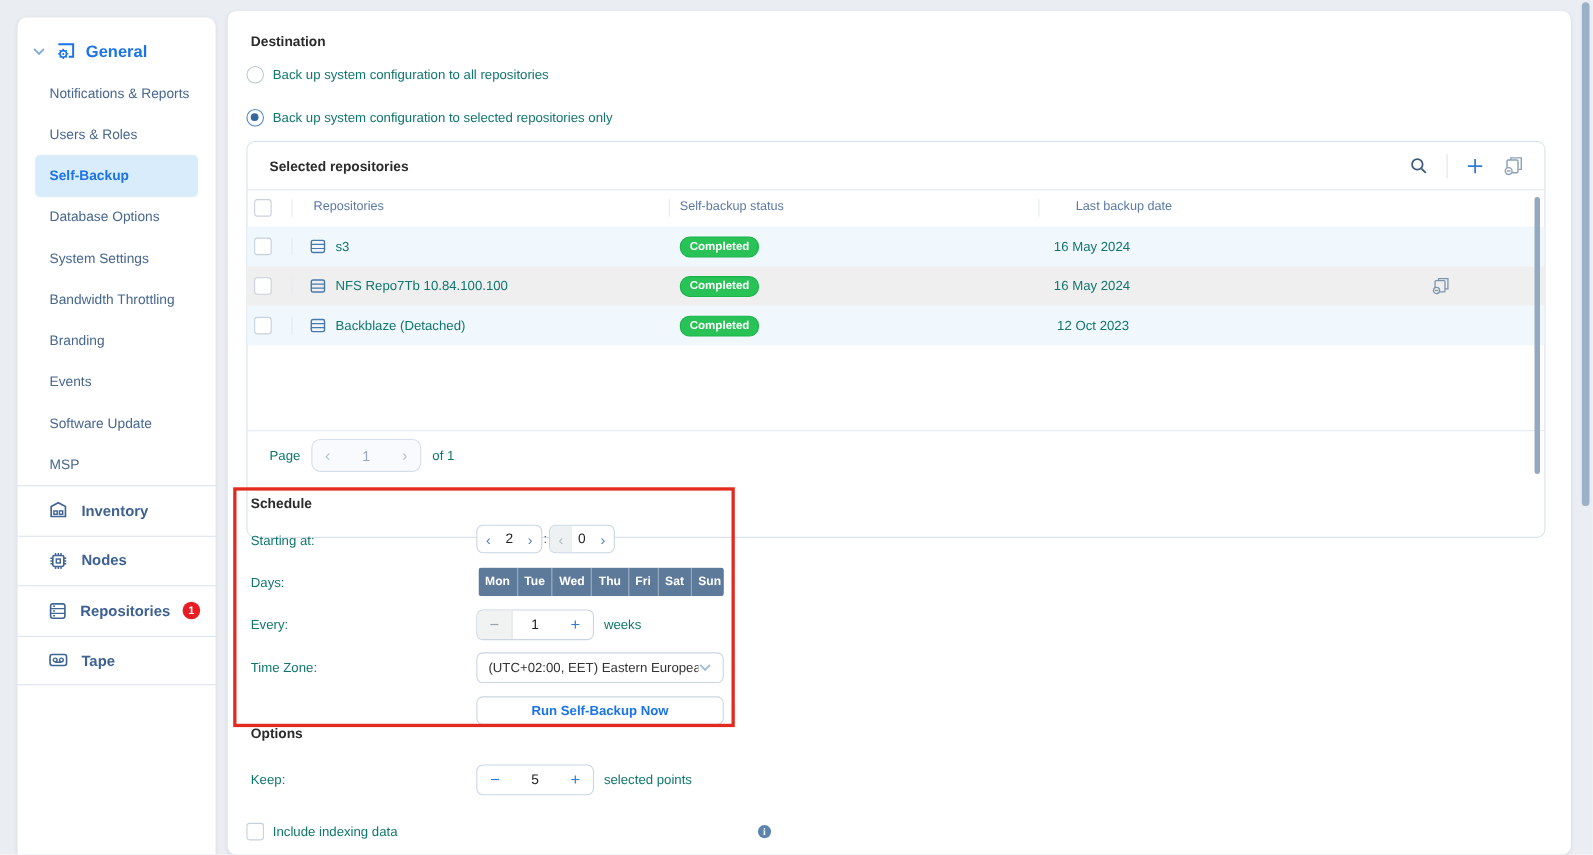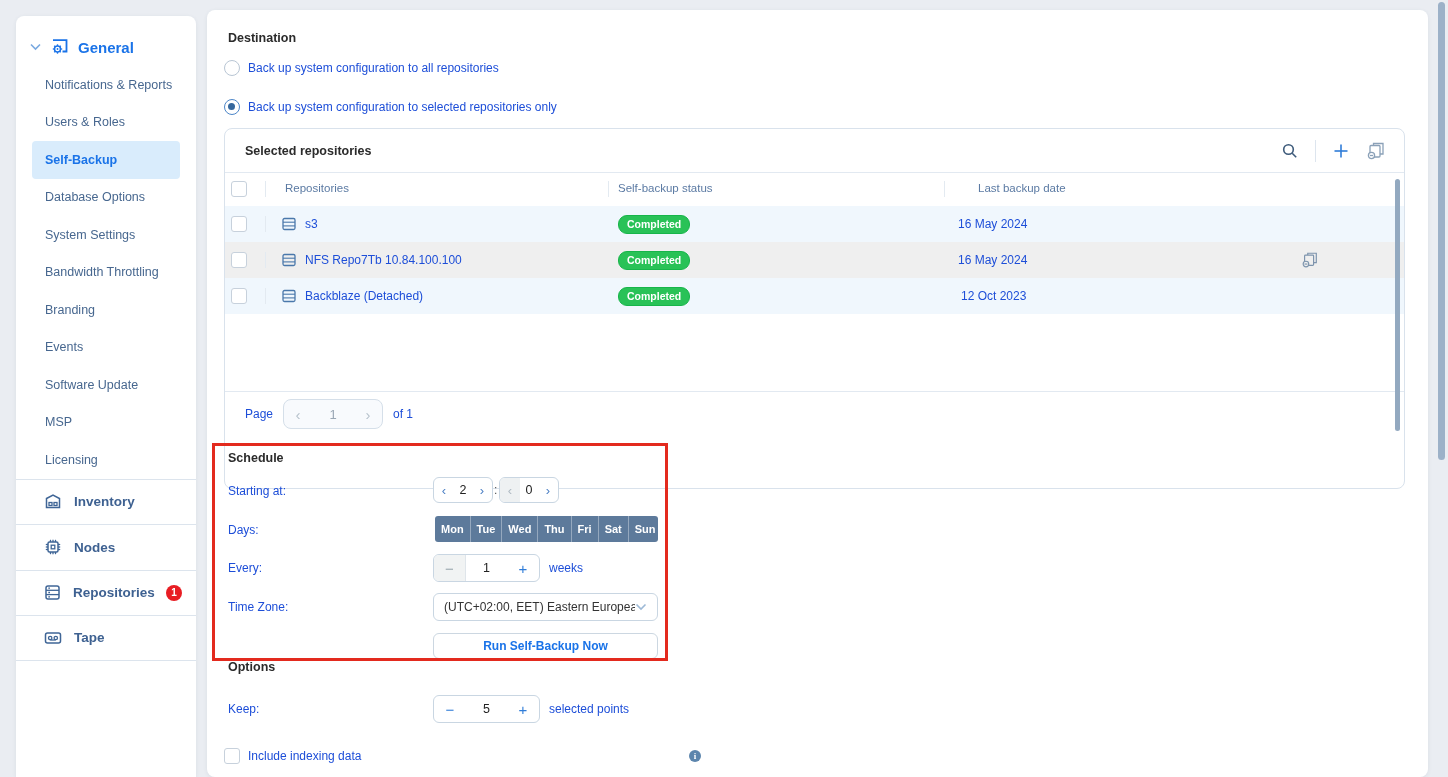--- a/index.html
+++ b/index.html
@@ -30,21 +30,21 @@
   .badge-red { margin-left:auto; margin-right:14px; width:16px; height:16px; border-radius:50%;
                background:#e81d23; color:#fff; font-size:10px; font-weight:bold;
                display:flex; align-items:center; justify-content:center; }
   
   .main-card {
     position:absolute; left:207px; top:10px; width:1221px; height:767px;
     background:#fff; border-radius:8px; box-shadow:0 1px 4px rgba(40,60,90,.08);
   }
   .abs { position:absolute; }
   .h-label { font-weight:bold; font-size:12.5px; color:#2b2b2b; }
-  .lbl { font-size:12px; color:#1d4ed8; }
+  .lbl { font-size:12px; color:#0f766e; }
   
   .radio { width:16px; height:16px; border-radius:50%; border:1px solid #b9c6d4; background:#fff; }
   .radio.on { border:1.5px solid #4d86c8; position:relative; }
   .radio.on::after { content:""; position:absolute; left:3px; top:3px; width:7px; height:7px;
                      border-radius:50%; background:#35679d; }
   
   .panel { position:absolute; left:17px; top:118px; width:1181px; height:361px;
            border:1px solid #d9e2ec; border-radius:8px; background:#fff; }
   .panel-header { position:absolute; left:0; top:0; right:0; height:44px;
                   border-bottom:1px solid #e2e9f1; display:flex; align-items:center; }
@@ -136,21 +136,20 @@
     <div class="gitem">Notifications &amp; Reports</div>
     <div class="gitem">Users &amp; Roles</div>
     <div class="gitem selected">Self-Backup</div>
     <div class="gitem">Database Options</div>
     <div class="gitem">System Settings</div>
     <div class="gitem">Bandwidth Throttling</div>
     <div class="gitem">Branding</div>
     <div class="gitem">Events</div>
     <div class="gitem">Software Update</div>
     <div class="gitem">MSP</div>
-    <div class="gitem">Licensing</div>
   </div>
 
   <div class="section">
     <svg width="20" height="20" viewBox="0 0 20 20">
       <path d="M3.5 6.5 L10 3 L16.5 6.5 V15.5 H3.5 Z" fill="none" stroke="#3f6596" stroke-width="1.5"></path>
       <rect x="6" y="10.5" width="3" height="3" fill="none" stroke="#3f6596" stroke-width="1.3"></rect>
       <rect x="11" y="10.5" width="3" height="3" fill="none" stroke="#3f6596" stroke-width="1.3"></rect>
     </svg>
     <span>Inventory</span>
   </div>

